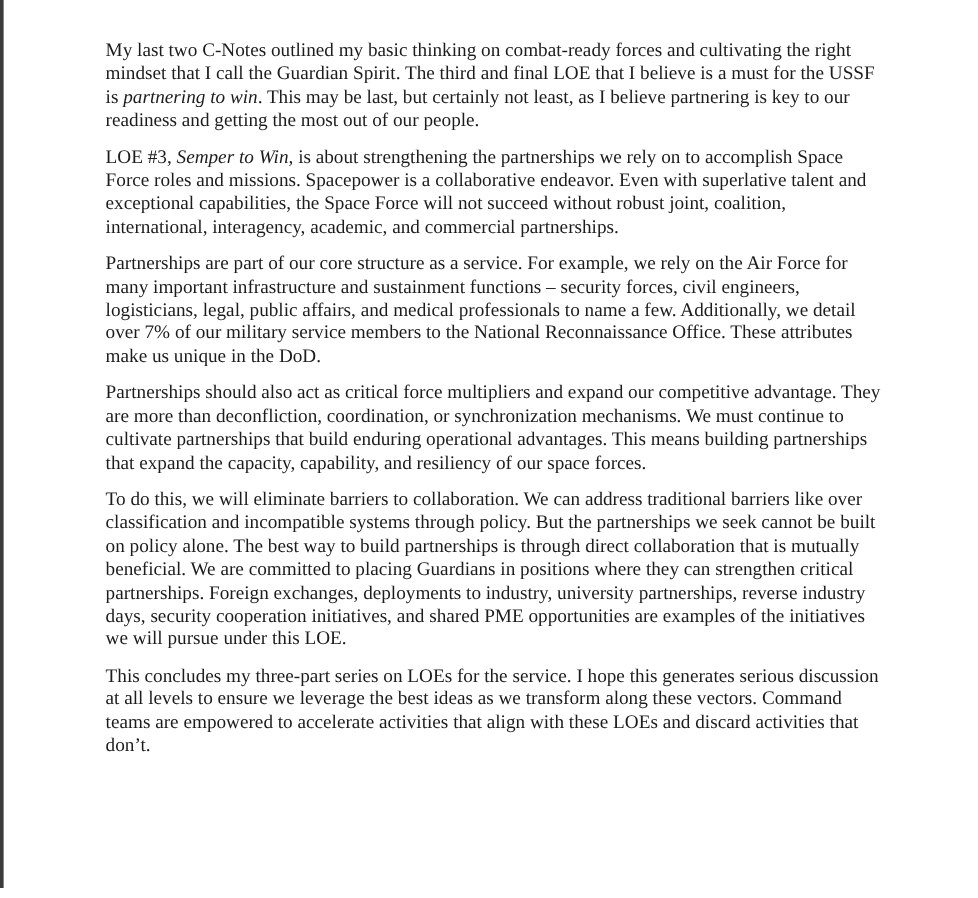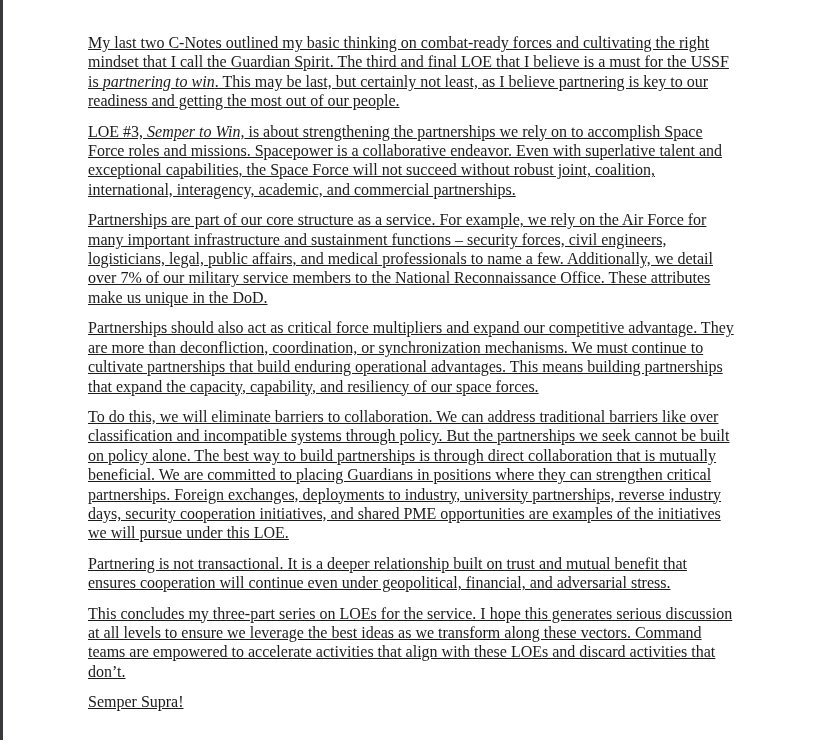--- a/index.html
+++ b/index.html
@@ -24,37 +24,34 @@
   }
   .doc-body {
     position: absolute;
     left: 88px;
     top: 33px;
     width: 650px;
     color: var(--text-color, #1c1c1c);
     font-size: 16px;
     line-height: 19.4px;
     text-align: left;
-    text-decoration: underline;
   }
   .doc-body p {
     margin: 0 0 11px 0;
     padding: 0;
   }
   .doc-body em {
     font-style: italic;
   }
 </style>
 </head>
 <body style="background: rgb(255, 255, 255);">
 
 <div class="page-edge-line"></div>
 
 <div class="doc-body">
     <p><span>My last two C-Notes outlined my basic thinking on combat-ready forces and cultivating the right mindset that I call the Guardian Spirit. The third and final LOE that I believe is a must for the USSF is </span><em>partnering to win</em><span>. This may be last, but certainly not least, as I believe partnering is key to our readiness and getting the most out of our people.</span></p>
     <p><span>LOE #3, </span><em>Semper to Win,</em><span> is about strengthening the partnerships we rely on to accomplish Space Force roles and missions. Spacepower is a collaborative endeavor. Even with superlative talent and exceptional capabilities, the Space Force will not succeed without robust joint, coalition, international, interagency, academic, and commercial partnerships.</span></p>
     <p><span>Partnerships are part of our core structure as a service. For example, we rely on the Air Force for many important infrastructure and sustainment functions – security forces, civil engineers, logisticians, legal, public affairs, and medical professionals to name a few. Additionally, we detail over 7% of our military service members to the National Reconnaissance Office. These attributes make us unique in the DoD.</span></p>
     <p><span>Partnerships should also act as critical force multipliers and expand our competitive advantage. They are more than deconfliction, coordination, or synchronization mechanisms. We must continue to cultivate partnerships that build enduring operational advantages. This means building partnerships that expand the capacity, capability, and resiliency of our space forces.</span></p>
     <p><span>To do this, we will eliminate barriers to collaboration. We can address traditional barriers like over classification and incompatible systems through policy. But the partnerships we seek cannot be built on policy alone. The best way to build partnerships is through direct collaboration that is mutually beneficial. We are committed to placing Guardians in positions where they can strengthen critical partnerships. Foreign exchanges, deployments to industry, university partnerships, reverse industry days, security cooperation initiatives, and shared PME opportunities are examples of the initiatives we will pursue under this LOE.</span></p>
-    <p><span>Partnering is not transactional. It is a deeper relationship built on trust and mutual benefit that ensures cooperation will continue even under geopolitical, financial, and adversarial stress.</span></p>
     <p><span>This concludes my three-part series on LOEs for the service. I hope this generates serious discussion at all levels to ensure we leverage the best ideas as we transform along these vectors. Command teams are empowered to accelerate activities that align with these LOEs and discard activities that don’t.</span></p>
-    <p><span>Semper Supra!</span></p>
   </div>
 
 </body></html>

